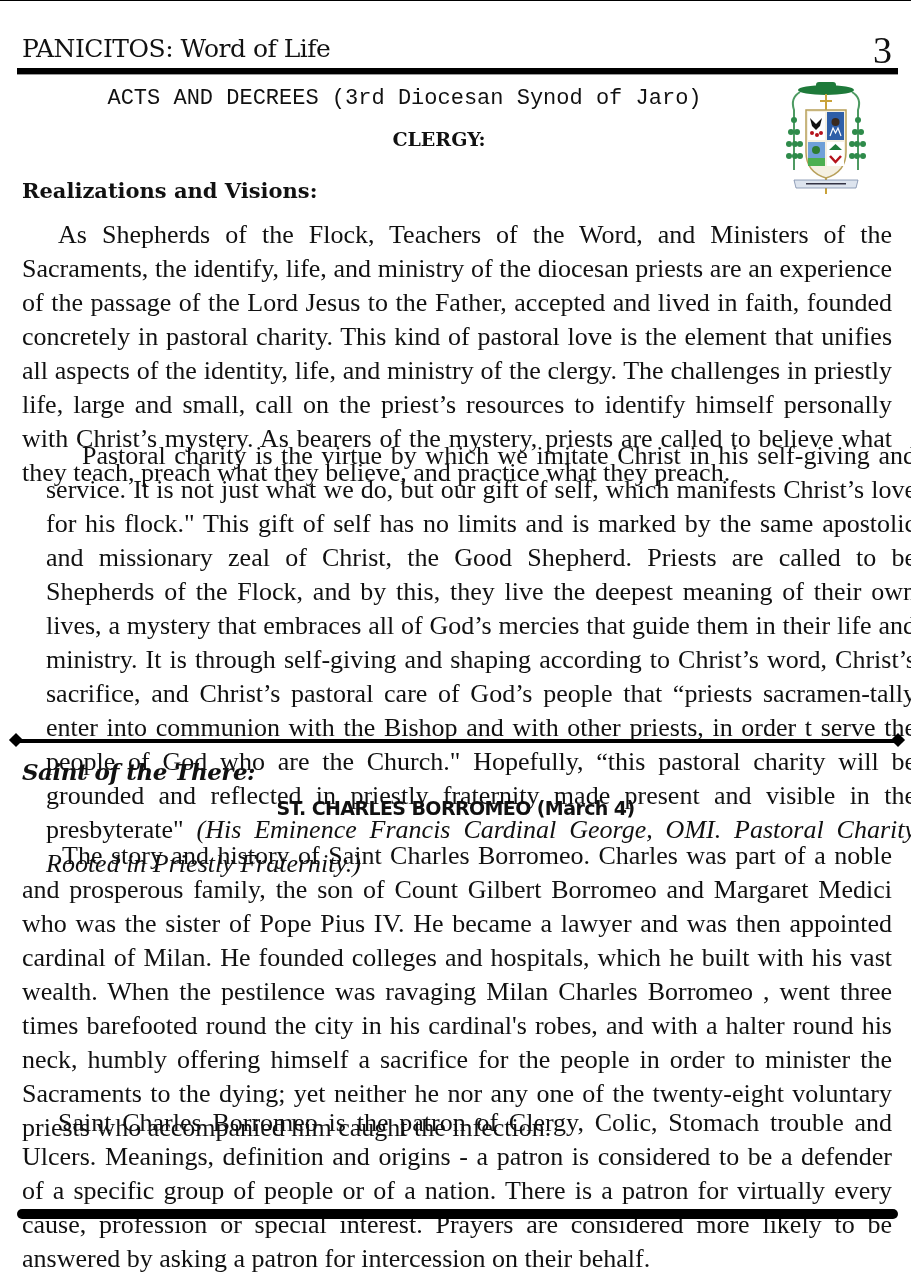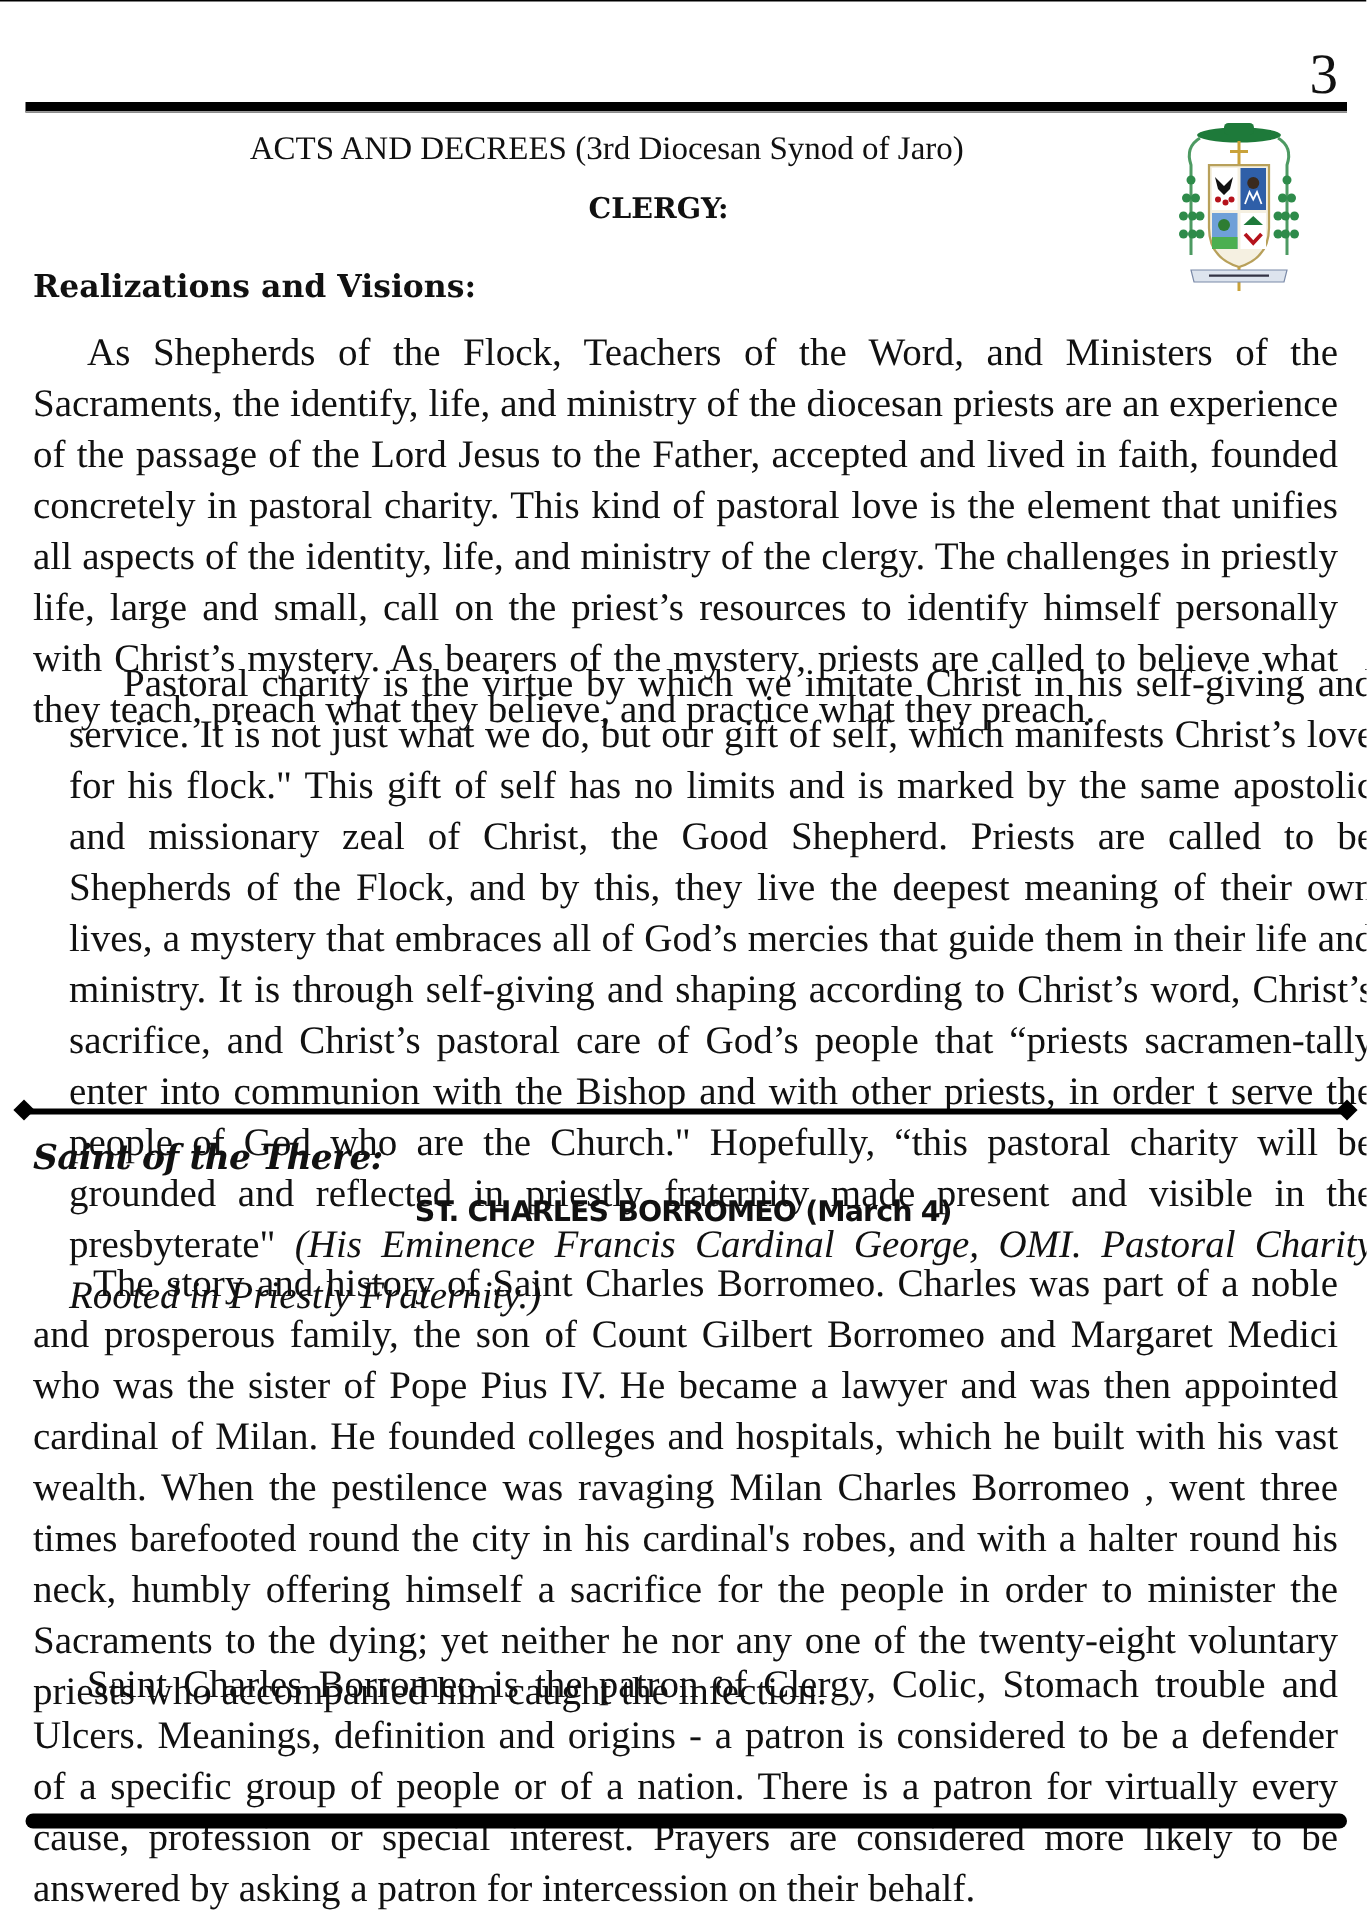--- a/index.html
+++ b/index.html
@@ -5,21 +5,21 @@
     html, body { margin: 0; padding: 0; background: #ffffff; }
     body { width: 911px; height: 1275px; position: relative; overflow: hidden; color: #111; }
     .top-border { position: absolute; left: 0; top: 0; width: 911px; height: 1px; background: #000; }
     .header { position: absolute; left: 22px; top: 34px; width: 876px; height: 34px; }
     .header-title { position: absolute; left: 0; top: 0; font-family: "DejaVu Serif", serif; font-size: 25px; letter-spacing: -0.5px; font-weight: normal; }
     .page-num { position: absolute; right: 6px; top: -6px; font-family: "Liberation Serif", serif; font-size: 38px; }
     .header-rule { position: absolute; left: 17px; top: 68px; width: 881px; height: 6px; background: #000; border-bottom: 1px solid #999; }
 
     .crest { position: absolute; left: 786px; top: 80px; width: 80px; height: 120px; }
 
-    .acts-title { position: absolute; left: 0; width: 813px; top: 86px; text-align: center; padding-left: 0; font-family: Liberation Serif, serif; font-size: 22px; }
+    .acts-title { position: absolute; left: 0; width: 813px; top: 86px; text-align: center; padding-left: 0; font-family: Liberation Mono, monospace; font-size: 22px; }
     .acts-title span { display: inline-block; margin-left: 0; position: relative; left: -2px; }
     .clergy { position: absolute; left: 0; width: 878px; top: 128px; text-align: center; font-family: "DejaVu Serif", serif; font-weight: bold; font-size: 19px; }
 
     .section-head { position: absolute; left: 22px; top: 178px; font-family: "DejaVu Serif", serif; font-weight: bold; font-size: 21px; }
 
     .para { position: absolute; left: 22px; width: 870px; font-family: "Liberation Serif", serif; font-size: 26px; line-height: 34px; text-align: justify; text-indent: 36px; margin: 0; }
     .p1 { top: 218px; }
     .p2 { top: 439px; margin-left: 24px; }
     .p2 em { font-style: italic; }
 
@@ -34,20 +34,21 @@
     .p4 { top: 1106px; }
 
     .footer-rule { position: absolute; left: 17px; top: 1209px; width: 881px; height: 10px; background: #000; border-radius: 5px; }
   </style>
 </head>
 <body>
 
 <div class="top-border"></div>
 
 <div class="header">
+  <div class="header-title">PANICITOS: Word of Life</div>
   <div class="page-num">3</div>
 </div>
 <div class="header-rule"></div>
 
 <div class="acts-title"><span>ACTS AND DECREES (3rd Diocesan Synod of Jaro)</span></div>
 <div class="clergy">CLERGY:</div>
 
 <svg class="crest" viewBox="0 0 80 120">
 
   <ellipse cx="40" cy="10" rx="28" ry="5" fill="#1e7a3a"></ellipse>

